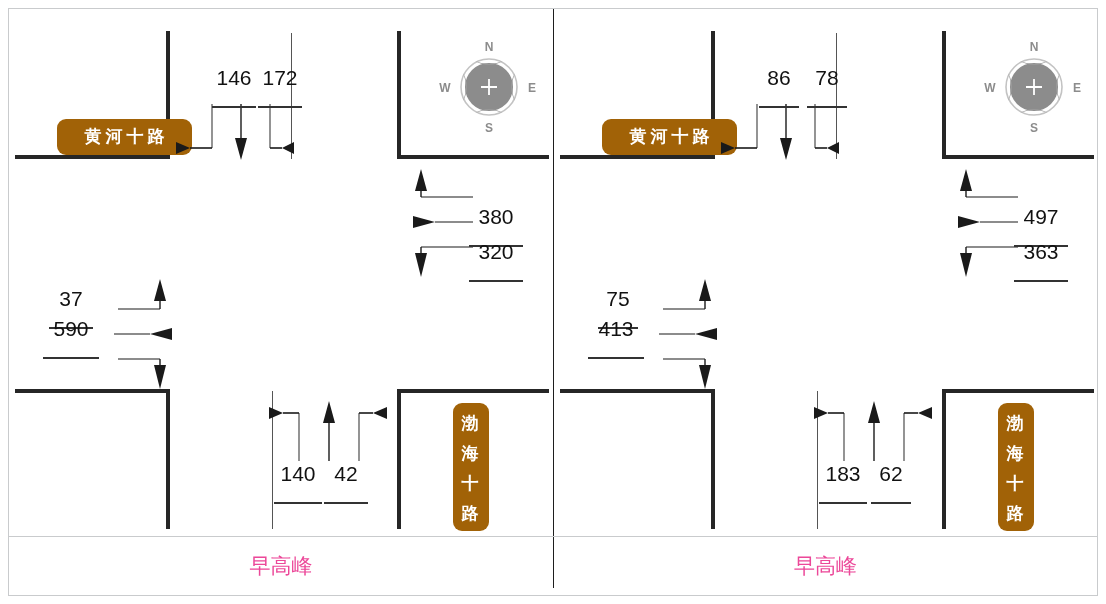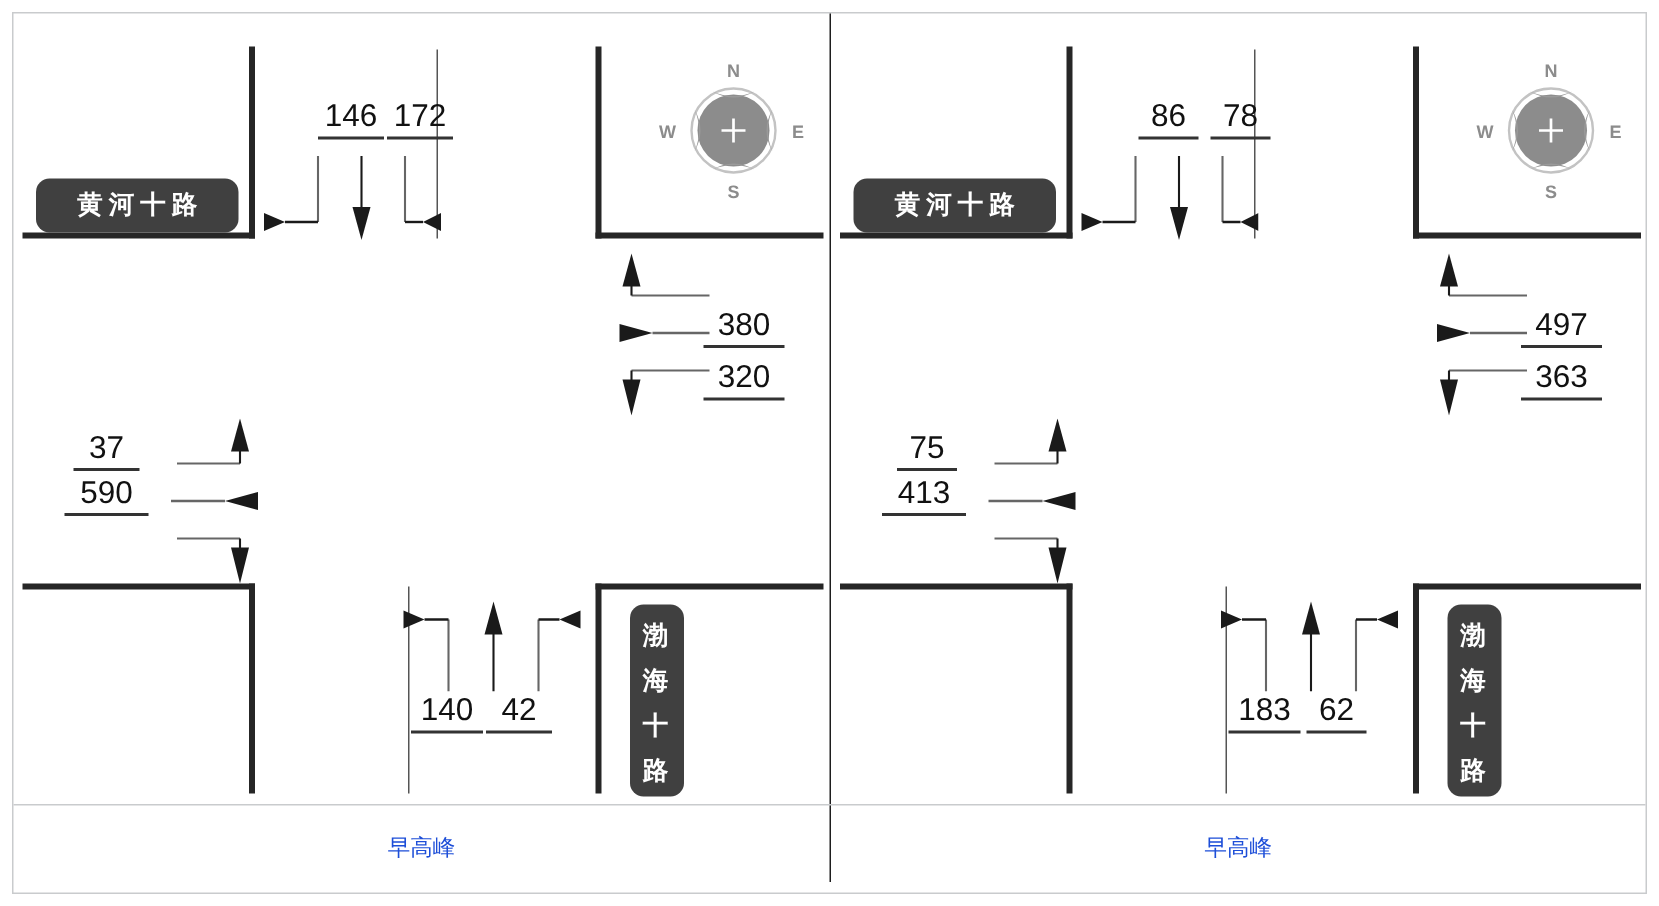--- a/index.html
+++ b/index.html
@@ -93,22 +93,22 @@
     height: 59px;
     border-top: 1px solid #c9cbcd;
     box-sizing: border-box;
   }
   .caption {
     position: absolute;
     top: 0;
     height: 59px;
     line-height: 59px;
     text-align: center;
-    font-size: 15px;
-    color: #1d4ed8;
+    font-size: 21px;
+    color: #ec4899;
     font-family: Liberation Serif, serif;
   }
   .caption.left { left: 0; width: 544px; }
   .caption.right { left: 545px; width: 543px; }
 
   
   .panel {
     position: absolute;
     top: 9px;
     width: 545px;
@@ -149,26 +149,27 @@
   
   .hairline-v {
     position: absolute;
     width: 1px;
     background: #555;
   }
 
   
   .road-chip {
     position: absolute;
-    background: #404040;
+    background: #a16207;
     border-radius: 9px;
     color: #ffffff;
     font-family: Liberation Sans, sans-serif;
     text-align: center;
     font-weight: bold;
+    margin-left: 33px;
   }
   .road-chip.horiz {
     left: 15px; top: 110px;
     width: 135px; height: 36px;
     line-height: 36px;
     font-size: 17px;
     letter-spacing: 4px;
     text-indent: 4px;
   }
   .road-chip.vert {
@@ -182,21 +183,21 @@
   }
   .road-chip.vert span { display: block; }
 
   
   .num {
     position: absolute;
     font-size: 21px;
     color: #111;
     font-family: "Liberation Sans", sans-serif;
     border-bottom: 2px solid #333;
-    padding-bottom: 1px;
+    padding-bottom: 16px;
     text-align: center;
     white-space: nowrap;
   }
 
   
   .compass {
     position: absolute;
     left: 430px;
     top: 28px;
     width: 100px;

